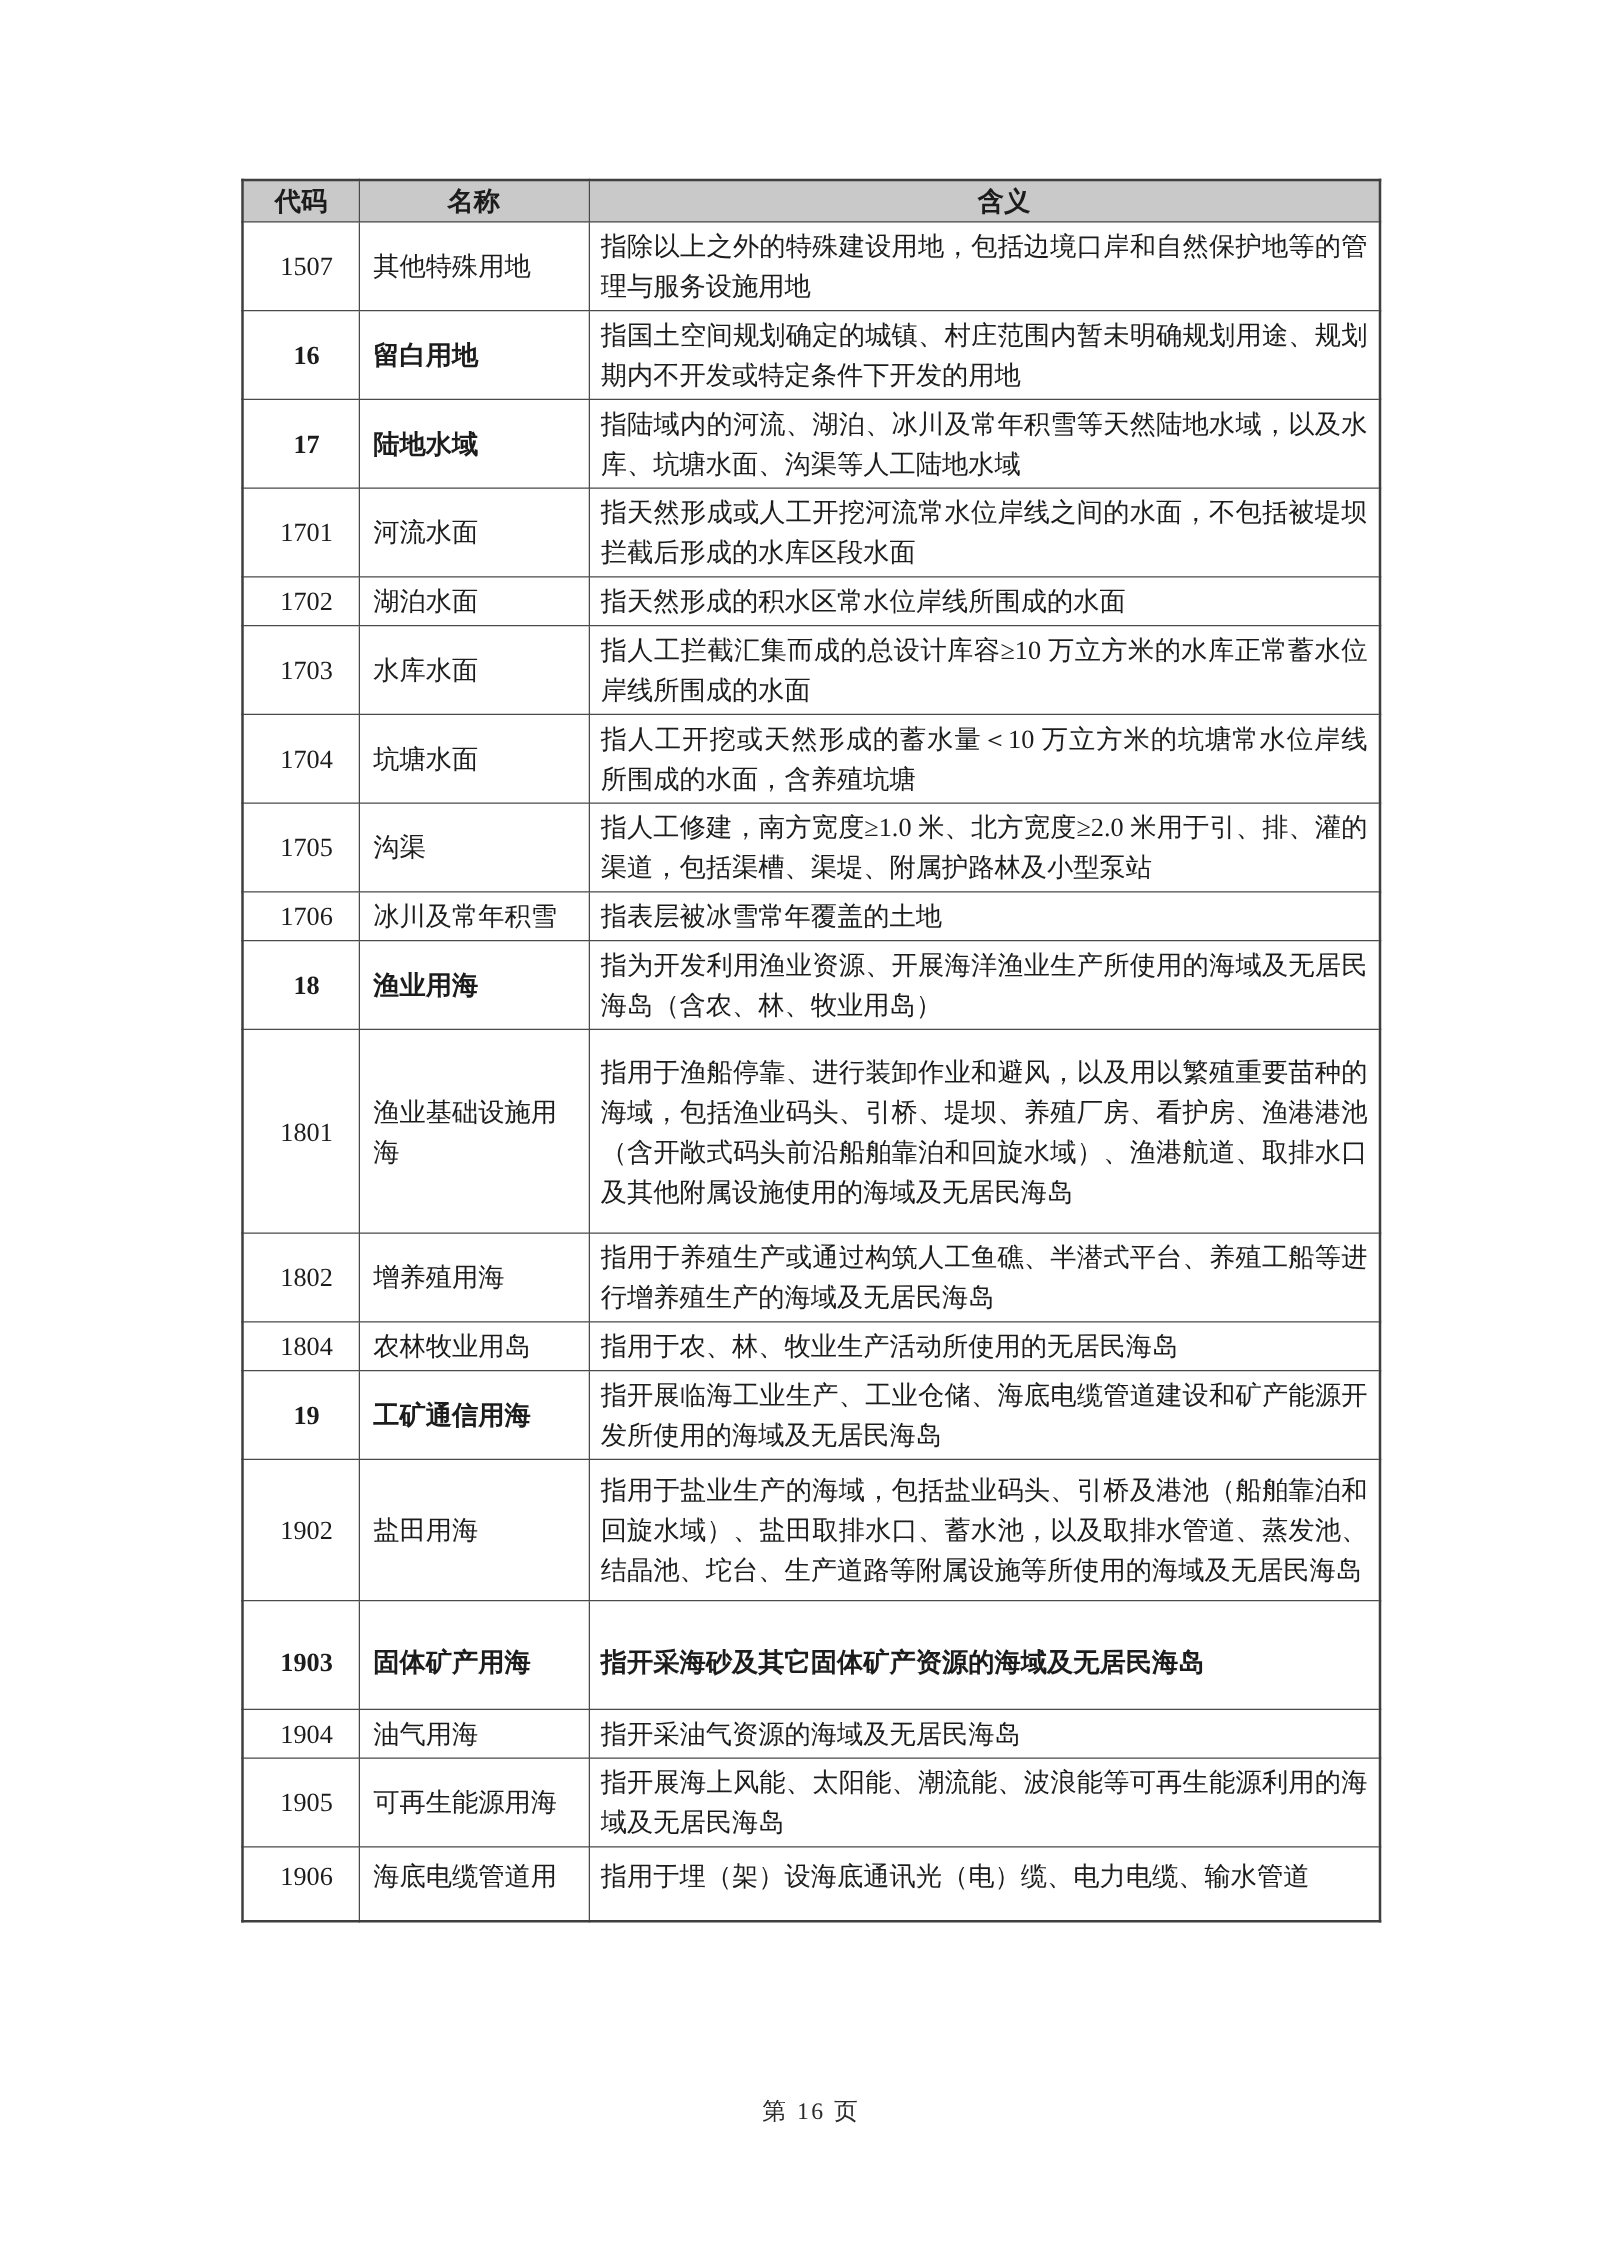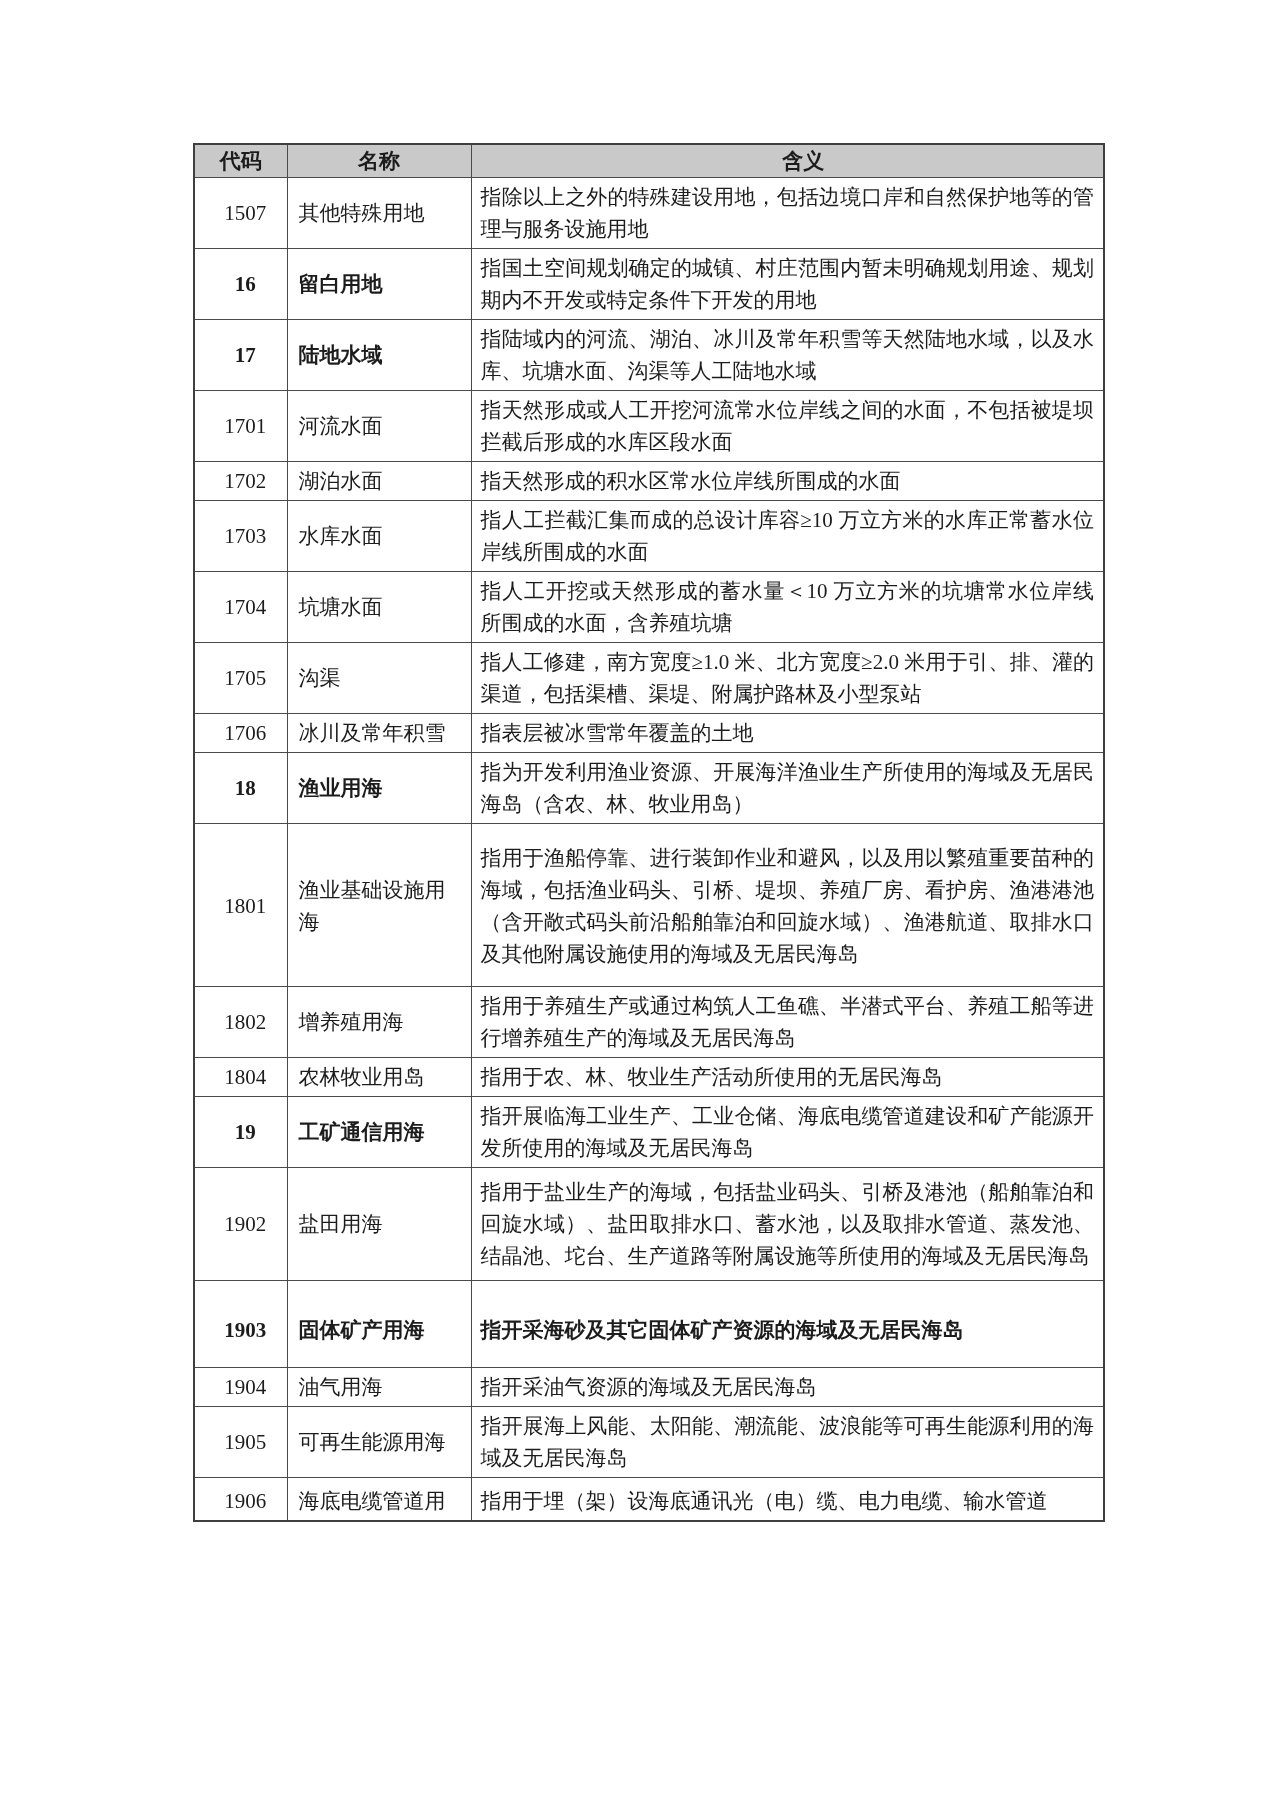--- a/index.html
+++ b/index.html
@@ -38,21 +38,21 @@
   td.code   { padding-left:17px; text-align:center; }
   td.name   { padding-left:11px; padding-right:8px; }
   td.meaning{ padding-left:9px; padding-right:9px; text-align:justify; }
 
   tr.major .code, tr.major .name { font-weight:bold; }
 
   
   tr[data-code="1801"] td { padding-top:18px; padding-bottom:16px; }
   tr[data-code="1902"] td { padding-top:8px;  padding-bottom:8px; }
   tr[data-code="1903"] td { padding-top:33px; padding-bottom:21px;font-weight:bold; }
-  tr[data-code="1906"] td { padding-top:7px;  padding-bottom:3px;margin-left:19px; }
+  tr[data-code="1906"] td { padding-top:7px;  padding-bottom:19px;margin-left:19px; }
 
   .footer {
     position:absolute; left:193px; top:1676px; width:912px;
     text-align:center;
     font-size:19px;
     color:#2a2a2a;
     letter-spacing:2px;
   }
 </style>
 </head>
@@ -165,14 +165,17 @@
     <td class="meaning">指开展海上风能、太阳能、潮流能、波浪能等可再生能源利用的海域及无居民海岛</td>
   </tr>
         <tr data-code="1906">
     <td class="code">1906</td>
     <td class="name">海底电缆管道用</td>
     <td class="meaning">指用于埋（架）设海底通讯光（电）缆、电力电缆、输水管道</td>
   </tr>
       </tbody>
   </table>
 
+  <div class="footer">
+    <span>第 16 页</span>
+  </div>
 
 </div>
 
 </body></html>

